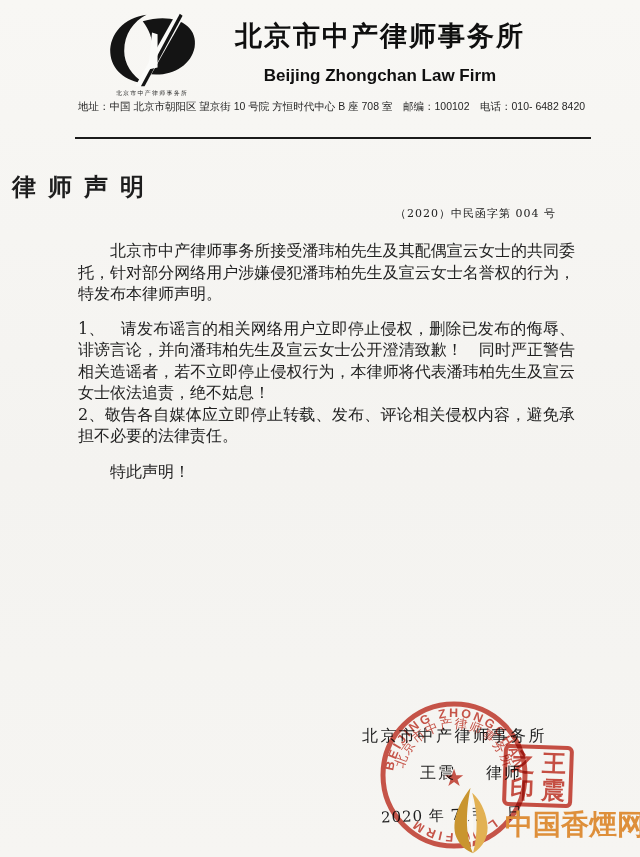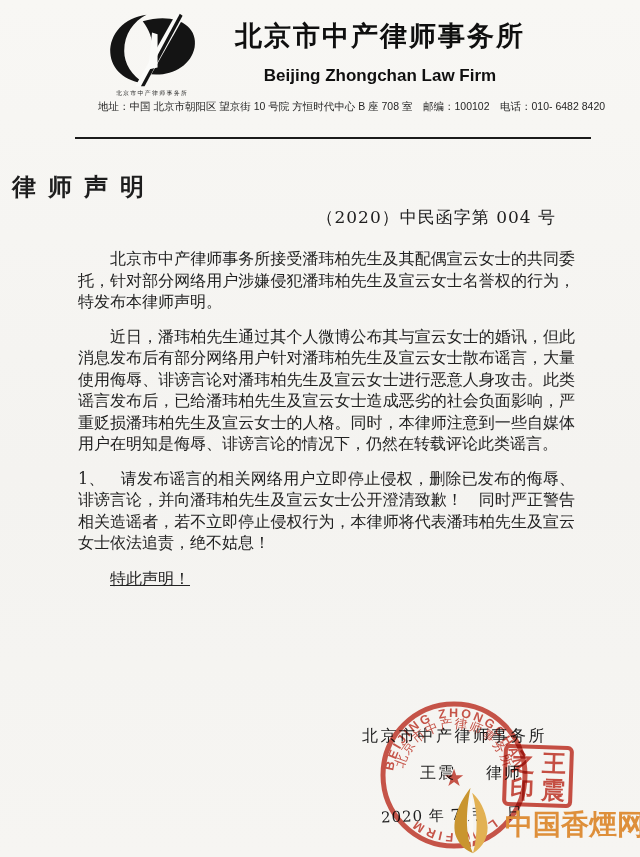--- a/index.html
+++ b/index.html
@@ -11,35 +11,35 @@
   
   .logo{position:absolute;left:92px;top:12px;width:120px;text-align:center;}
   .logo svg{display:block;margin:0 auto;}
   .logo-caption{font-size:7px;letter-spacing:1.5px;color:#2b2b2b;white-space:nowrap;
     font-family:"Liberation Sans",sans-serif;margin-top:1px;transform:scale(.85);transform-origin:center top;}
   .firm-names{position:absolute;left:205px;top:18px;width:350px;text-align:center;}
   .firm-cn{font-size:27px;font-weight:700;letter-spacing:2px;color:#0f0f0f;white-space:nowrap;}
   .firm-en{font-size:17px;font-weight:700;color:#101010;margin-top:12px;
     font-family:"Liberation Sans",sans-serif;white-space:nowrap;}
   .address{position:absolute;left:78px;top:99px;width:516px;
-    font-family:"Liberation Sans",sans-serif;font-size:10.5px;line-height:15.5px;color:#262626;margin-left:20px;}
+    font-family:"Liberation Sans",sans-serif;font-size:10.5px;line-height:15.5px;color:#262626;}
   .address .ln{white-space:nowrap;}
   .rule{position:absolute;left:75px;top:137px;width:516px;height:2px;background:#1b1b1b;}
   
   .doc-title{position:absolute;left:0;top:171px;width:508px;text-align:left;
     font-size:24px;font-weight:600;letter-spacing:12px;text-indent:12px;color:#1d1d1d;}
   .doc-number{position:absolute;left:78px;top:206px;width:478px;text-align:right;
-    font-size:17px;color:#202020;letter-spacing:1px;}
+    font-size:11px;color:#202020;letter-spacing:1px;}
   
   .body{position:absolute;left:78px;top:236px;width:497px;z-index:1;
     font-size:16px;line-height:21.5px;text-align:justify;color:#222;}
-  .body p{margin:12px 0 13px;}
+  .body p{margin:4px 0 13px;}
   .body p.indent{text-indent:2em;}
   .body p.item{margin:0;}
-  .body p.closing{margin:14px 0 8px;text-decoration:underline;}
+  .body p.closing{margin:14px 0 8px;}
   
   .sig-firm{position:absolute;left:362px;top:726px;font-size:16px;letter-spacing:2.5px;
     color:#1e1e1e;z-index:1;white-space:nowrap;}
   .sig-lawyer{position:absolute;left:420px;top:763px;font-size:16px;letter-spacing:2px;
     color:#1e1e1e;z-index:1;white-space:nowrap;}
   .sig-lawyer .gap{display:inline-block;width:30px;}
   .sig-date{position:absolute;left:381px;top:806px;font-size:15px;color:#1e1e1e;z-index:1;
     transform:rotate(-2deg);white-space:nowrap;letter-spacing:1px;}
   .sig-date .gap{display:inline-block;width:24px;}
   
@@ -81,22 +81,22 @@
     <div class="ln">地址：中国 北京市朝阳区 望京街 10 号院 方恒时代中心 B 座 708 室　邮编：100102　电话：010- 6482 8420</div>
   </div>
 
   <div class="rule"></div>
 
   <div class="doc-title">律师声明</div>
   <div class="doc-number">（2020）中民函字第 004 号</div>
 
   <div class="body">
     <p class="indent">北京市中产律师事务所接受潘玮柏先生及其配偶宣云女士的共同委托，针对部分网络用户涉嫌侵犯潘玮柏先生及宣云女士名誉权的行为，特发布本律师声明。</p>
-    <p class="indent">近日，潘玮柏先生通过其个人微博公布其与宣云女士的婚讯，但此消息发布后有部分网络用户针对潘玮柏先生及宣云女士散布谣言，大量使用侮辱、诽谤言论对潘玮柏先生及宣云女士进行恶意人身攻击。此类谣言发布后，已给潘玮柏先生及宣云女士造成恶劣的社会负面影响，严重贬损潘玮柏先生及宣云女士的人格。同时，本律师注意到一些自媒体用户在明知是侮辱、诽谤言论的情况下，仍然在转载评论此类谣言。</p>
     <p class="item">1、　请发布谣言的相关网络用户立即停止侵权，删除已发布的侮辱、诽谤言论，并向潘玮柏先生及宣云女士公开澄清致歉！　同时严正警告相关造谣者，若不立即停止侵权行为，本律师将代表潘玮柏先生及宣云女士依法追责，绝不姑息！</p>
+    <p class="item">2、敬告各自媒体应立即停止转载、发布、评论相关侵权内容，避免承担不必要的法律责任。</p>
     <p class="closing indent">特此声明！</p>
   </div>
 
   <div class="sig-firm">北京市中产律师事务所</div>
   <div class="sig-lawyer">
     <span>王震</span><span class="gap"></span><span>律师</span>
   </div>
   <div class="sig-date">
     <span>2020 年 7 月</span><span class="gap"></span><span>日</span>
   </div>

